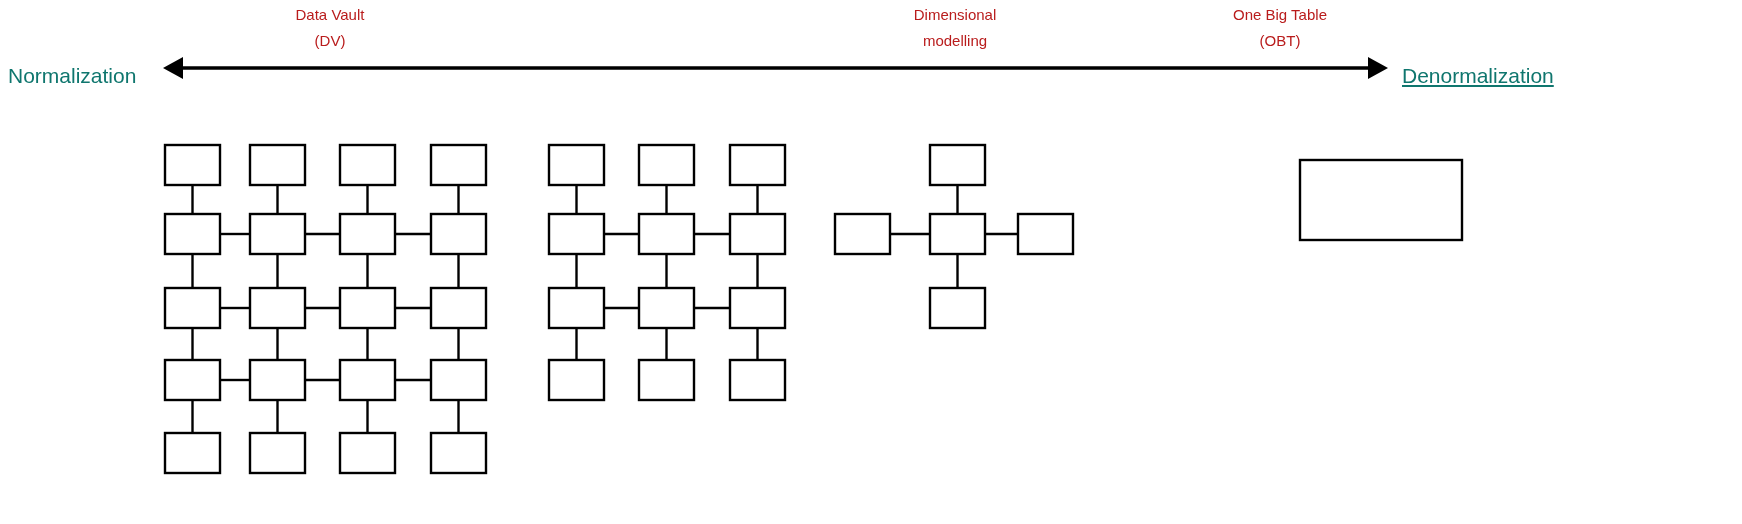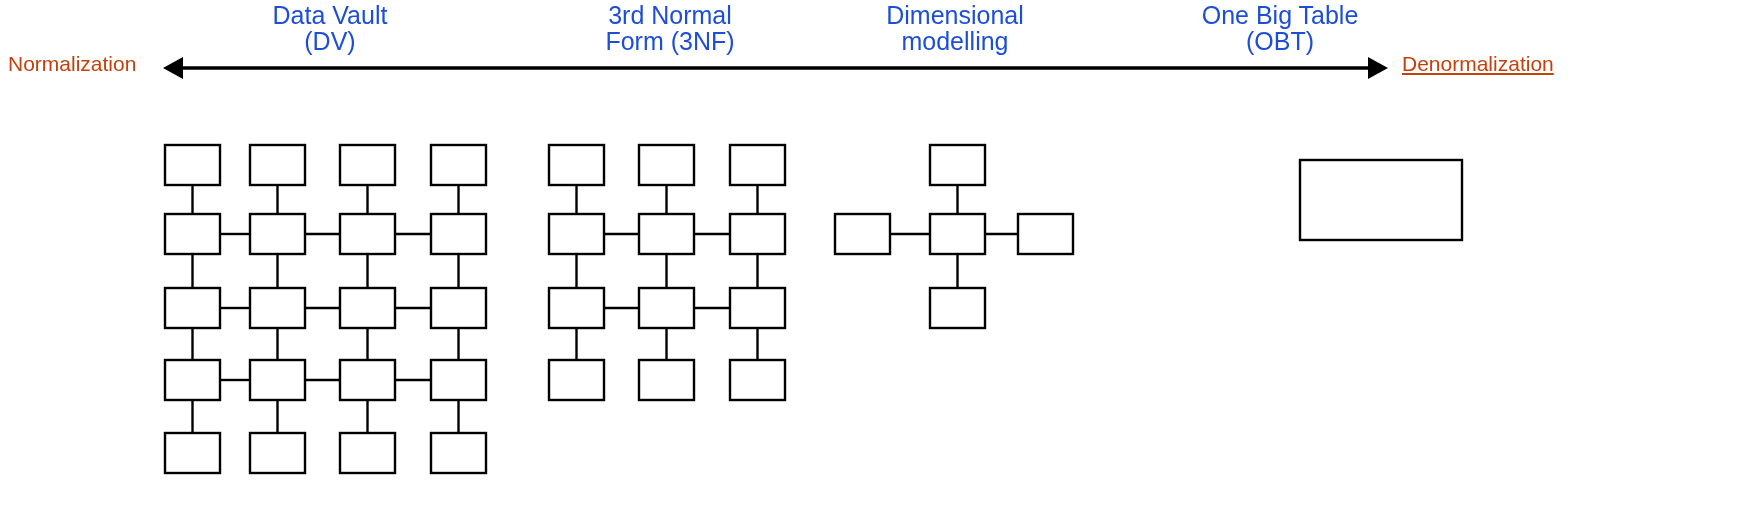--- a/index.html
+++ b/index.html
@@ -18,32 +18,33 @@
     position: relative;
     width: 1742px;
     height: 524px;
   }
   
   .axis-end-label {
     position: absolute;
     font-size: 21px;
     line-height: 24px;
     white-space: nowrap;
-    color: #c2410c;
+    color: #0f766e;
+    margin-top: 12px;
   }
   #normalization-label { left: 8px;  top: 52px; }
   #denormalization-label { left: 1402px; top: 52px; text-decoration: underline; }
 
   .approach-label {
     position: absolute;
-    font-size: 25px;
+    font-size: 15px;
     line-height: 26px;
     text-align: center;
     white-space: pre-line;
-    color: #1d4ed8;
+    color: #b91c1c;
   }
   #label-dv   { left: 205px;  top: 2px;  width: 250px; }
   #label-3nf  { left: 545px;  top: 2px;  width: 250px; }
   #label-dim  { left: 830px;  top: 2px;  width: 250px; }
   #label-obt  { left: 1155px; top: 2px;  width: 250px; }
 
   
   #diagram-svg {
     position: absolute;
     left: 0;
@@ -75,22 +76,20 @@
 
 <div id="diagram-root">
 
   <div class="axis-end-label" id="normalization-label">Normalization</div>
 
   <div class="axis-end-label" id="denormalization-label">Denormalization</div>
 
   <div class="approach-label" id="label-dv">Data Vault
 (DV)</div>
 
-  <div class="approach-label" id="label-3nf">3rd Normal
-Form (3NF)</div>
 
   <div class="approach-label" id="label-dim">Dimensional
 modelling</div>
 
   <div class="approach-label" id="label-obt">One Big Table
 (OBT)</div>
 
   <svg id="diagram-svg" viewBox="0 0 1742 524" xmlns="http://www.w3.org/2000/svg">
     <g id="spectrum-arrow-group">
         <line x1="183" y1="68" x2="1368" y2="68" class="spectrum-arrow-line"></line>

